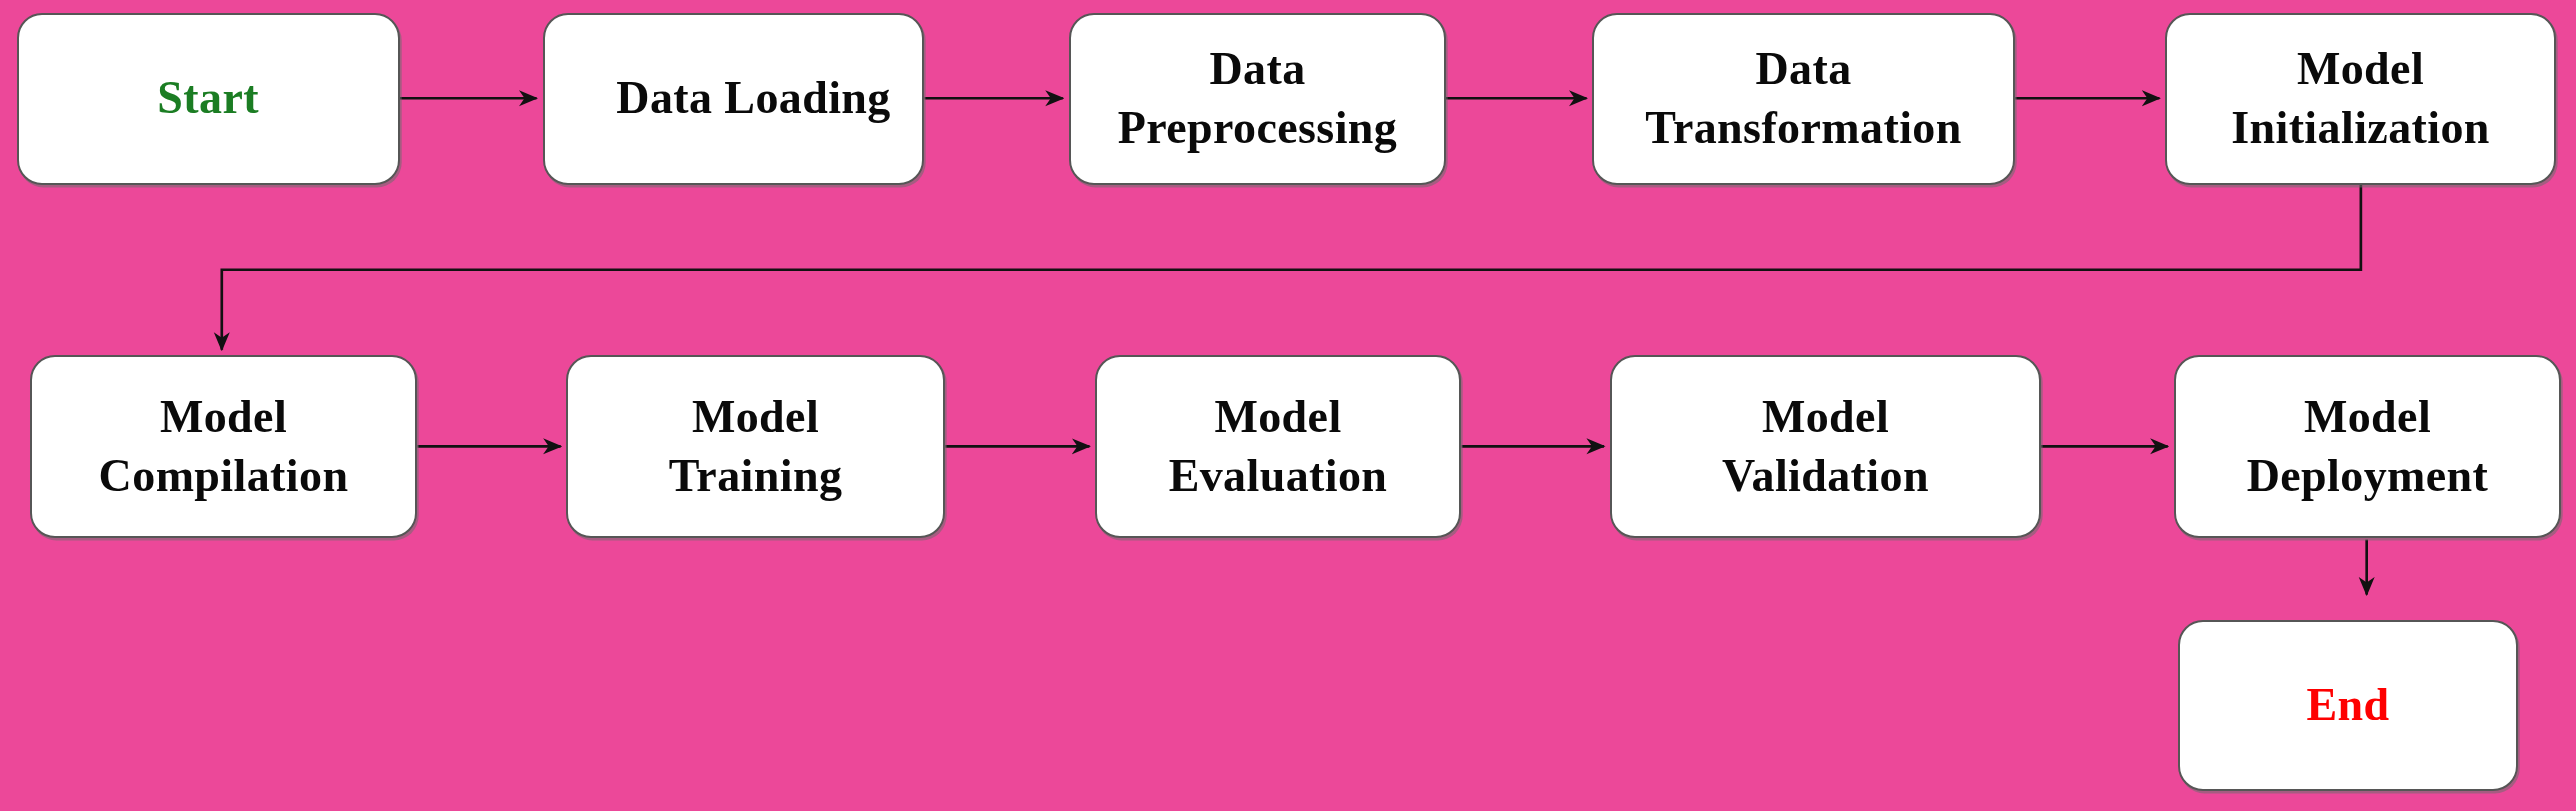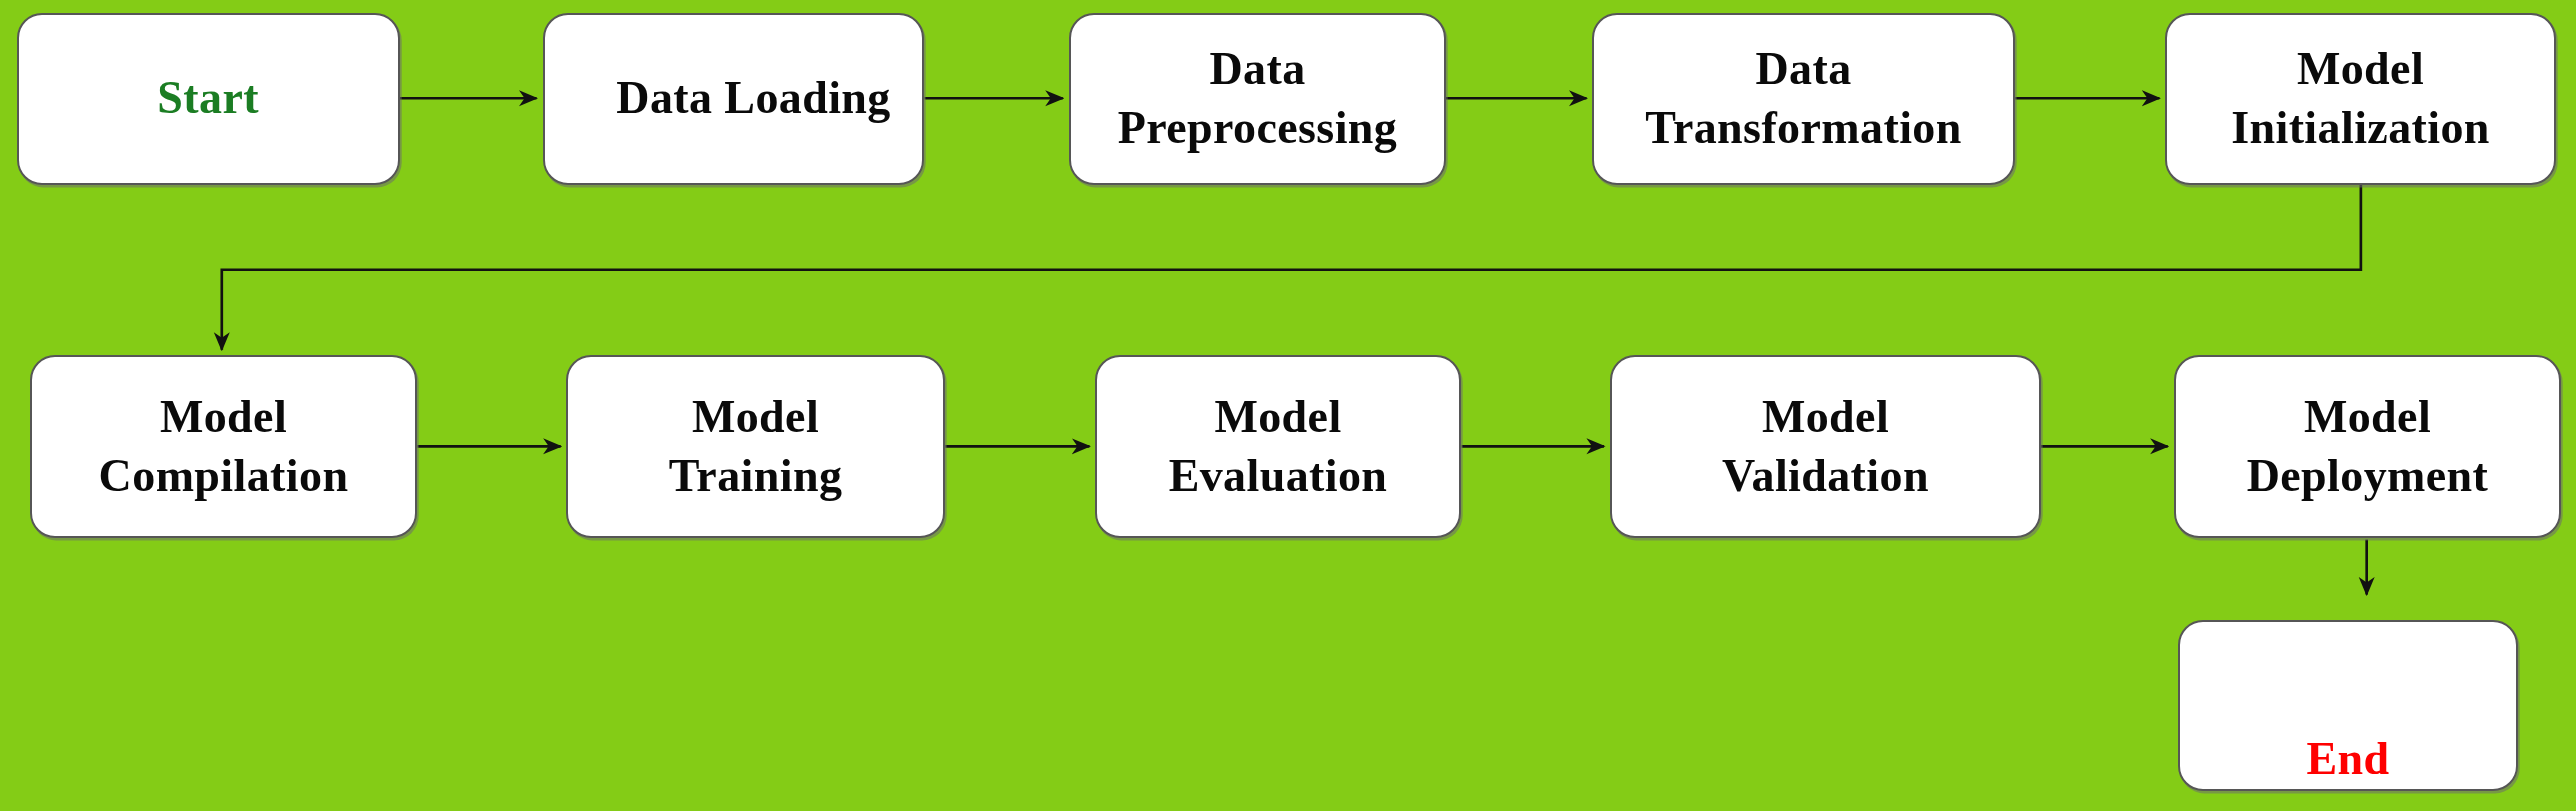--- a/index.html
+++ b/index.html
@@ -4,21 +4,21 @@
 <style>
   html, body {
     margin: 0;
     padding: 0;
     background: #ffffff;
   }
   #canvas {
     position: relative;
     width: 2576px;
     height: 811px;
-    background: #84cc16;
+    background: #ec4899;
     overflow: hidden;
     font-family: "Liberation Serif", "DejaVu Serif", serif;
   }
   #edges-layer {
     position: absolute;
     left: 0;
     top: 0;
     width: 2576px;
     height: 811px;
     pointer-events: none;
@@ -112,18 +112,18 @@
   <div class="node" style="left:1610px; top:355px; width:431px; height:183px;">
     <span class="label" style="color: rgb(10, 10, 10);">Model
 Validation</span>
   </div>
 
   <div class="node" style="left:2174px; top:355px; width:387px; height:183px;">
     <span class="label" style="color: rgb(10, 10, 10);">Model
 Deployment</span>
   </div>
 
-  <div class="node" style="left:2178px; top:620px; width:340px; height:171px;align-items:flex-end;">
+  <div class="node" style="left:2178px; top:620px; width:340px; height:171px;">
     <span class="label" style="color: rgb(254, 0, 0);">End</span>
   </div>
 
 </div>
 
 
 </body></html>

